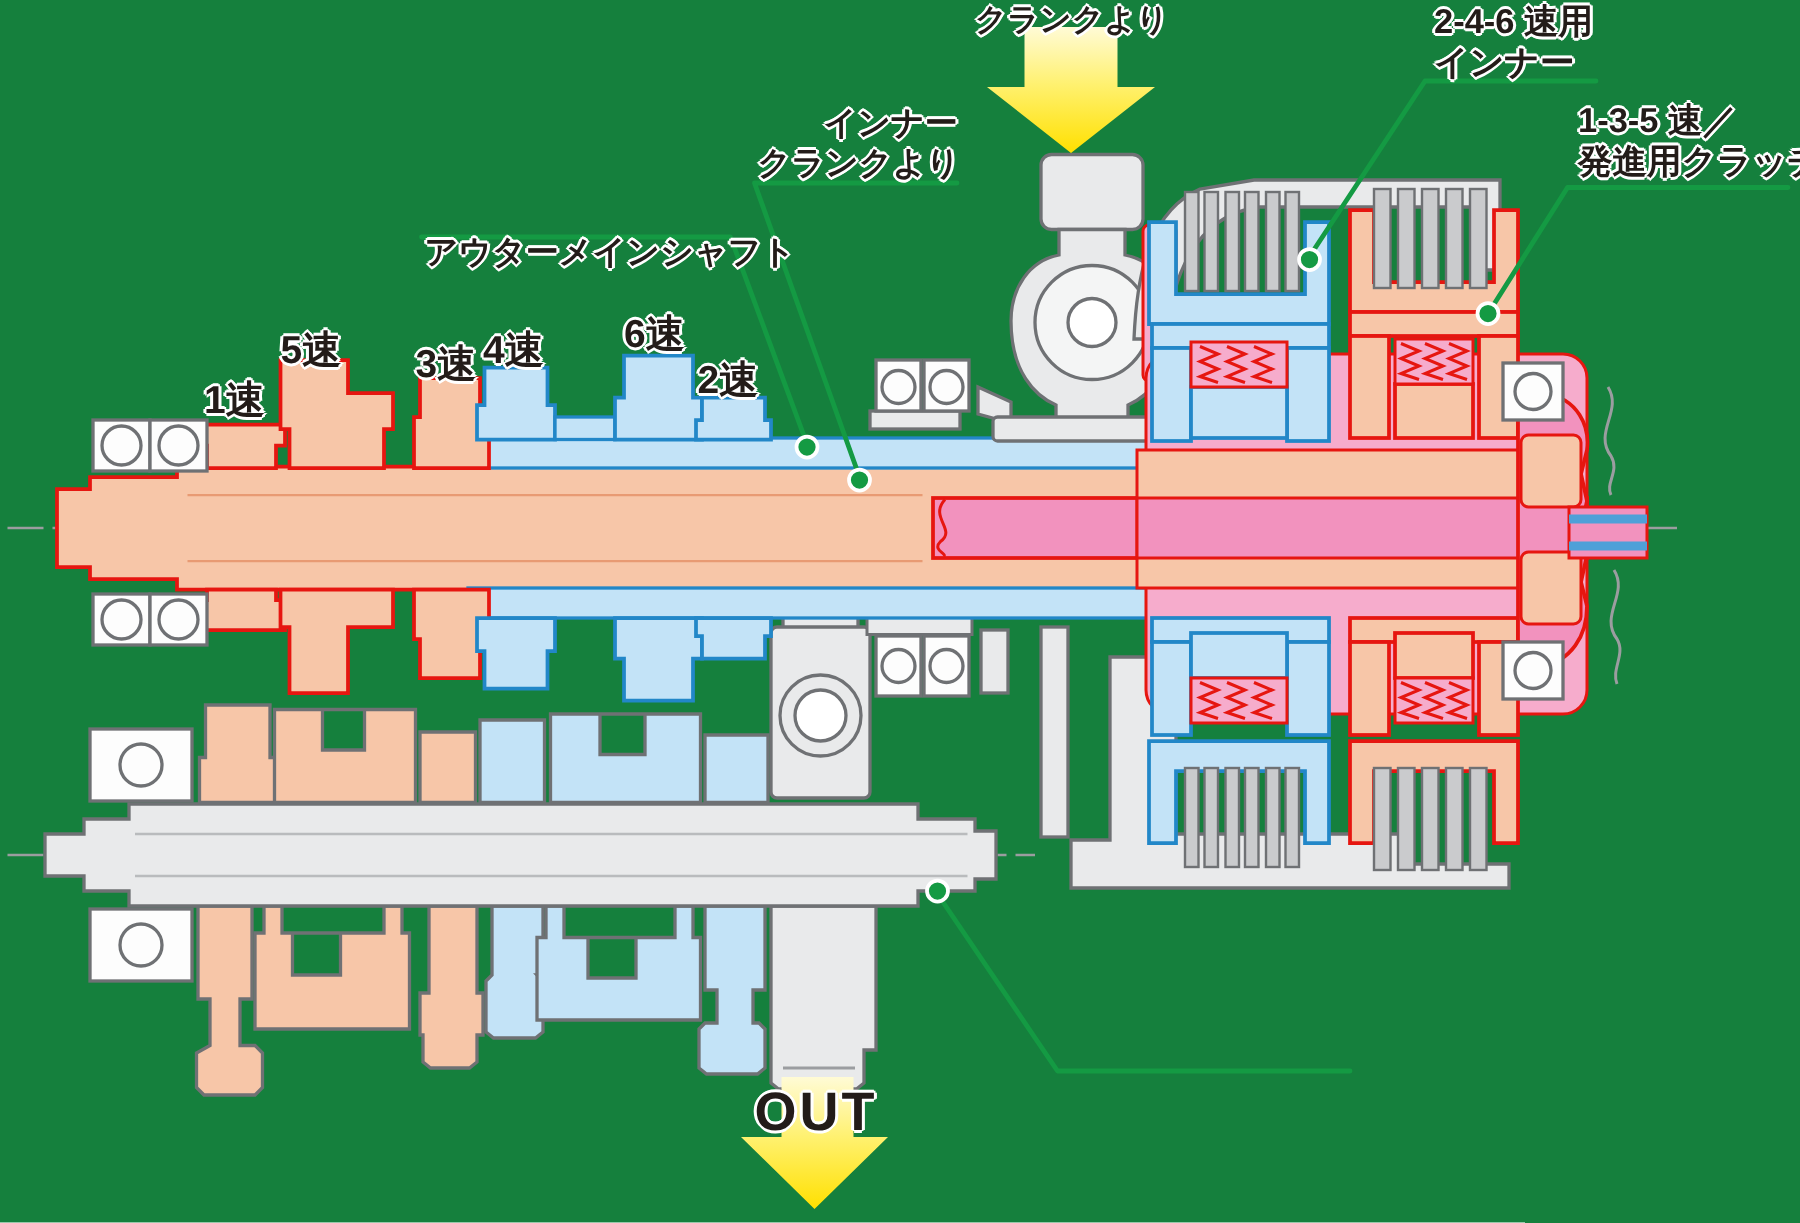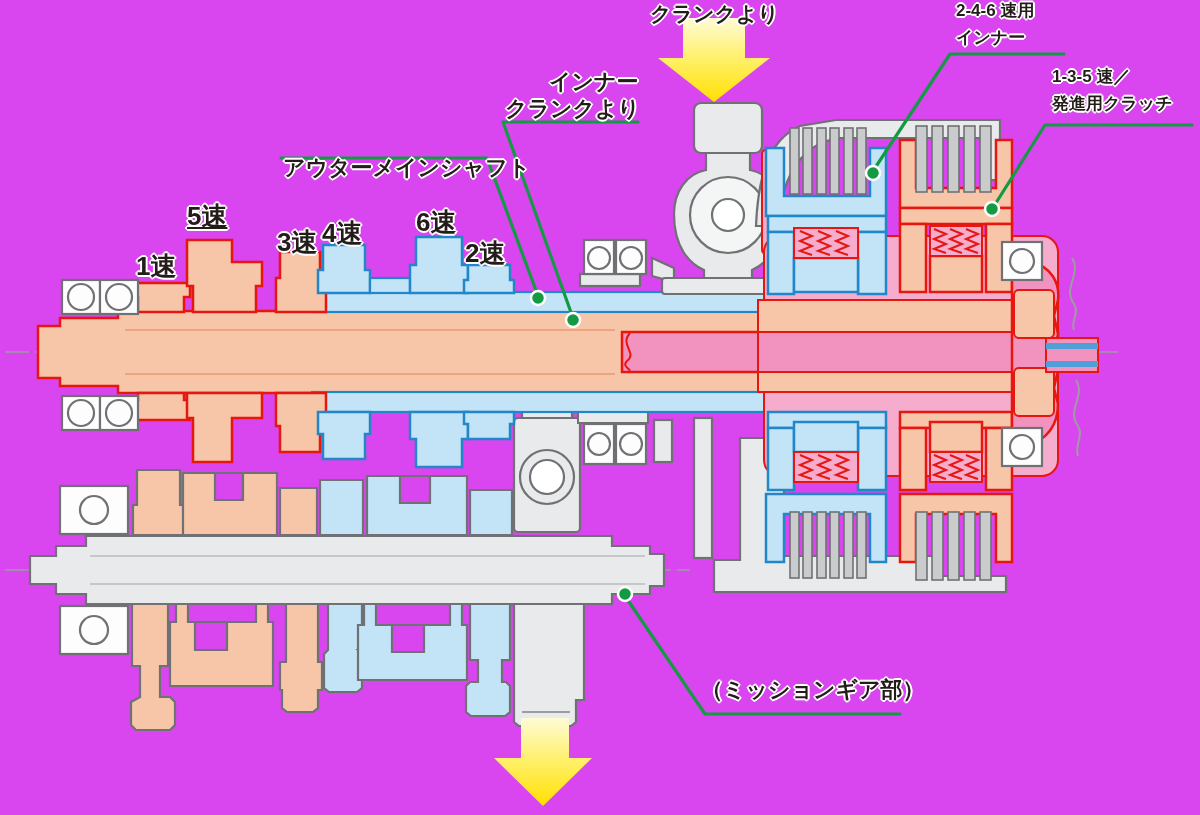--- a/index.html
+++ b/index.html
@@ -1,23 +1,23 @@
 <!DOCTYPE html>
 <html><head>
 <meta charset="utf-8">
 <style>
   html,body{margin:0;padding:0;background:#fff;}
-  .stage{position:relative;width:1200px;height:815px;background:#d946ef;overflow:hidden;
+  .stage{position:relative;width:1200px;height:815px;background:#15803d;overflow:hidden;
          font-family:"Liberation Sans","DejaVu Sans",sans-serif;}
   .stage svg{position:absolute;left:0;top:0;}
   .lbl{position:absolute;color:#231c19;font-weight:bold;white-space:nowrap;line-height:1.05;
        text-shadow:-2px 0 0 #fff,2px 0 0 #fff,0 -2px 0 #fff,0 2px 0 #fff,
                    -1px -1px 0 #fff,1px 1px 0 #fff,-1px 1px 0 #fff,1px -1px 0 #fff;}
   .sz22{font-size:22px;}
-  .sz23{font-size:17px;}
+  .sz23{font-size:23px;}
   .gearlbl{font-size:26px;letter-spacing:0px;}
   .bigio{font-size:36px;font-weight:900;letter-spacing:2px;text-align:center;}
   .ctr{text-align:center;}
 </style>
 </head>
 <body>
 
 <div class="stage">
 <svg width="1200" height="815" viewBox="0 0 1200 815">
   <defs>
@@ -261,22 +261,22 @@
   <div class="lbl sz23" style="left:956px;top:29px;">インナー</div>
 
   <div class="lbl sz23" style="left:1052px;top:68px;">1-3-5 速／</div>
   <div class="lbl sz23" style="left:1052px;top:95px;">発進用クラッチ</div>
 
   <div class="lbl sz22" style="left:505px;top:70px;margin-left:44px;">インナー</div>
   <div class="lbl sz22" style="left:505px;top:97px;">クランクより</div>
 
   <div class="lbl sz22" style="left:283px;top:131px;margin-top:25px;">アウターメインシャフト</div>
 
-  <div class="lbl sz22" style="left:701px;top:678px;">（ミッションギア部）</div>
-
+
+  <div class="lbl bigio" style="left:480px;top:722px;width:128px;">OUT</div>
 
   <div class="lbl gearlbl" style="left:136px;top:253px;">1速</div>
-  <div class="lbl gearlbl" style="left:187px;top:203px;text-decoration:underline;">5速</div>
+  <div class="lbl gearlbl" style="left:187px;top:220px;">5速</div>
   <div class="lbl gearlbl" style="left:277px;top:229px;">3速</div>
   <div class="lbl gearlbl" style="left:322px;top:220px;">4速</div>
   <div class="lbl gearlbl" style="left:416px;top:209px;">6速</div>
   <div class="lbl gearlbl" style="left:465px;top:240px;">2速</div>
 </div>
 
 </body></html>

